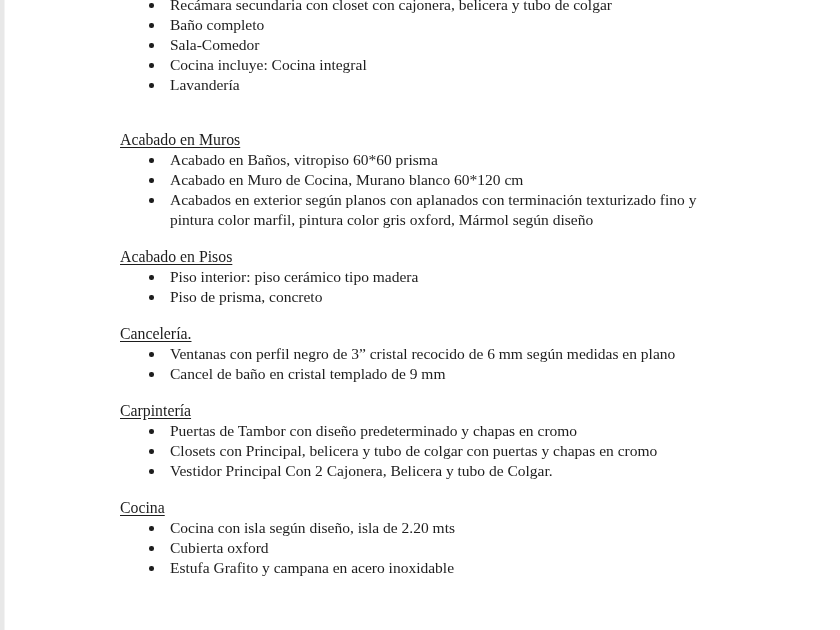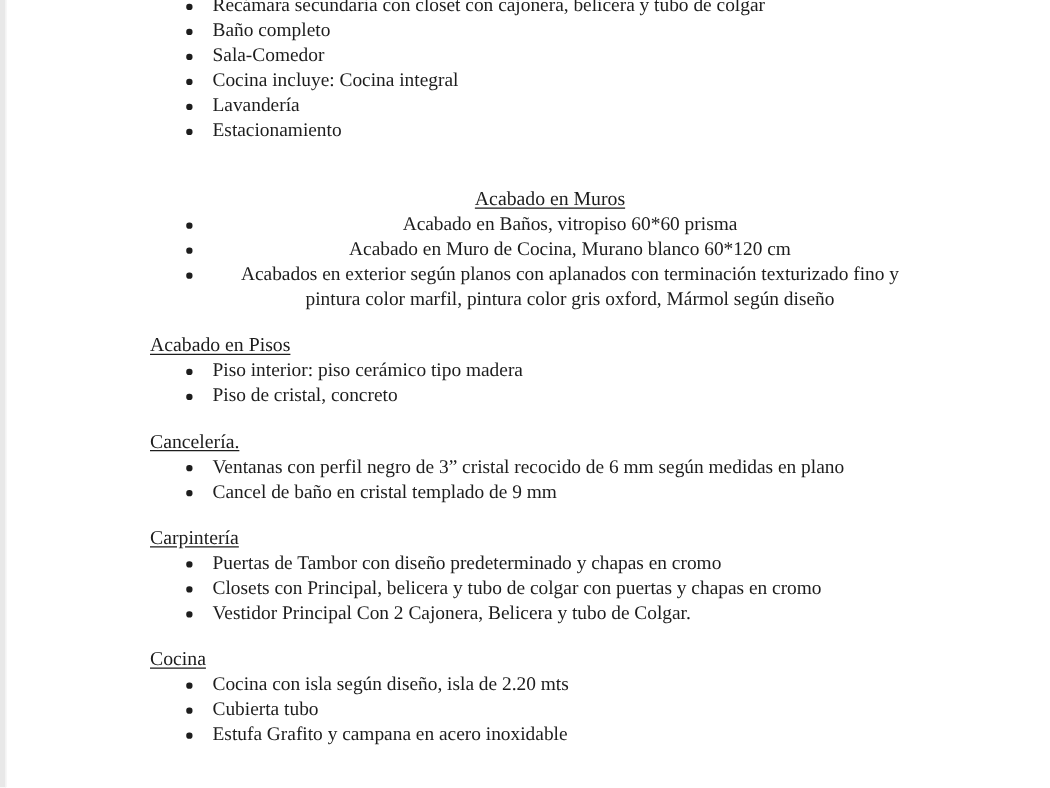--- a/index.html
+++ b/index.html
@@ -38,21 +38,21 @@
     left: 29px; top: 8px;
     width: 4.5px; height: 4.5px;
     background: #1d1d1d;
     border-radius: 50%;
   }
   ul.blist li .txt {
     display: block;
     max-width: 572px;
   }
   .sec { margin-top: 17px; }
-  .sec.first { margin-top: 35px; text-align: center; }
+  .sec.first { margin-top: 35px; }
   .heading {
     font-size: 15.8px;
     font-weight: normal;
     line-height: 20px;
     text-decoration: underline;
     text-underline-offset: 2px;
   }
 </style>
 </head>
 <body>
@@ -76,24 +76,20 @@
         <span class="txt">Sala-Comedor</span>
       </li>
       <li>
         <span class="bullet"></span>
         <span class="txt">Cocina incluye: Cocina integral</span>
       </li>
       <li>
         <span class="bullet"></span>
         <span class="txt">Lavandería</span>
       </li>
-      <li>
-        <span class="bullet"></span>
-        <span class="txt">Estacionamiento</span>
-      </li>
     </ul>
 
     <section class="sec first">
       <h2 class="heading">Acabado en Muros</h2>
       <ul class="blist">
         <li>
           <span class="bullet"></span>
           <span class="txt">Acabado en Baños, vitropiso 60*60 prisma</span>
         </li>
         <li>
@@ -109,21 +105,21 @@
 
     <section class="sec">
       <h2 class="heading">Acabado en Pisos</h2>
       <ul class="blist">
         <li>
           <span class="bullet"></span>
           <span class="txt">Piso interior: piso cerámico tipo madera</span>
         </li>
         <li>
           <span class="bullet"></span>
-          <span class="txt">Piso de cristal, concreto</span>
+          <span class="txt">Piso de prisma, concreto</span>
         </li>
       </ul>
     </section>
 
     <section class="sec">
       <h2 class="heading">Cancelería.</h2>
       <ul class="blist">
         <li>
           <span class="bullet"></span>
           <span class="txt">Ventanas con perfil negro de 3” cristal recocido de 6 mm según medidas en plano</span>
@@ -155,21 +151,21 @@
 
     <section class="sec">
       <h2 class="heading">Cocina</h2>
       <ul class="blist">
         <li>
           <span class="bullet"></span>
           <span class="txt">Cocina con isla según diseño, isla de 2.20 mts</span>
         </li>
         <li>
           <span class="bullet"></span>
-          <span class="txt">Cubierta tubo</span>
+          <span class="txt">Cubierta oxford</span>
         </li>
         <li>
           <span class="bullet"></span>
           <span class="txt">Estufa Grafito y campana en acero inoxidable</span>
         </li>
       </ul>
     </section>
 
   </div>
 </div>

